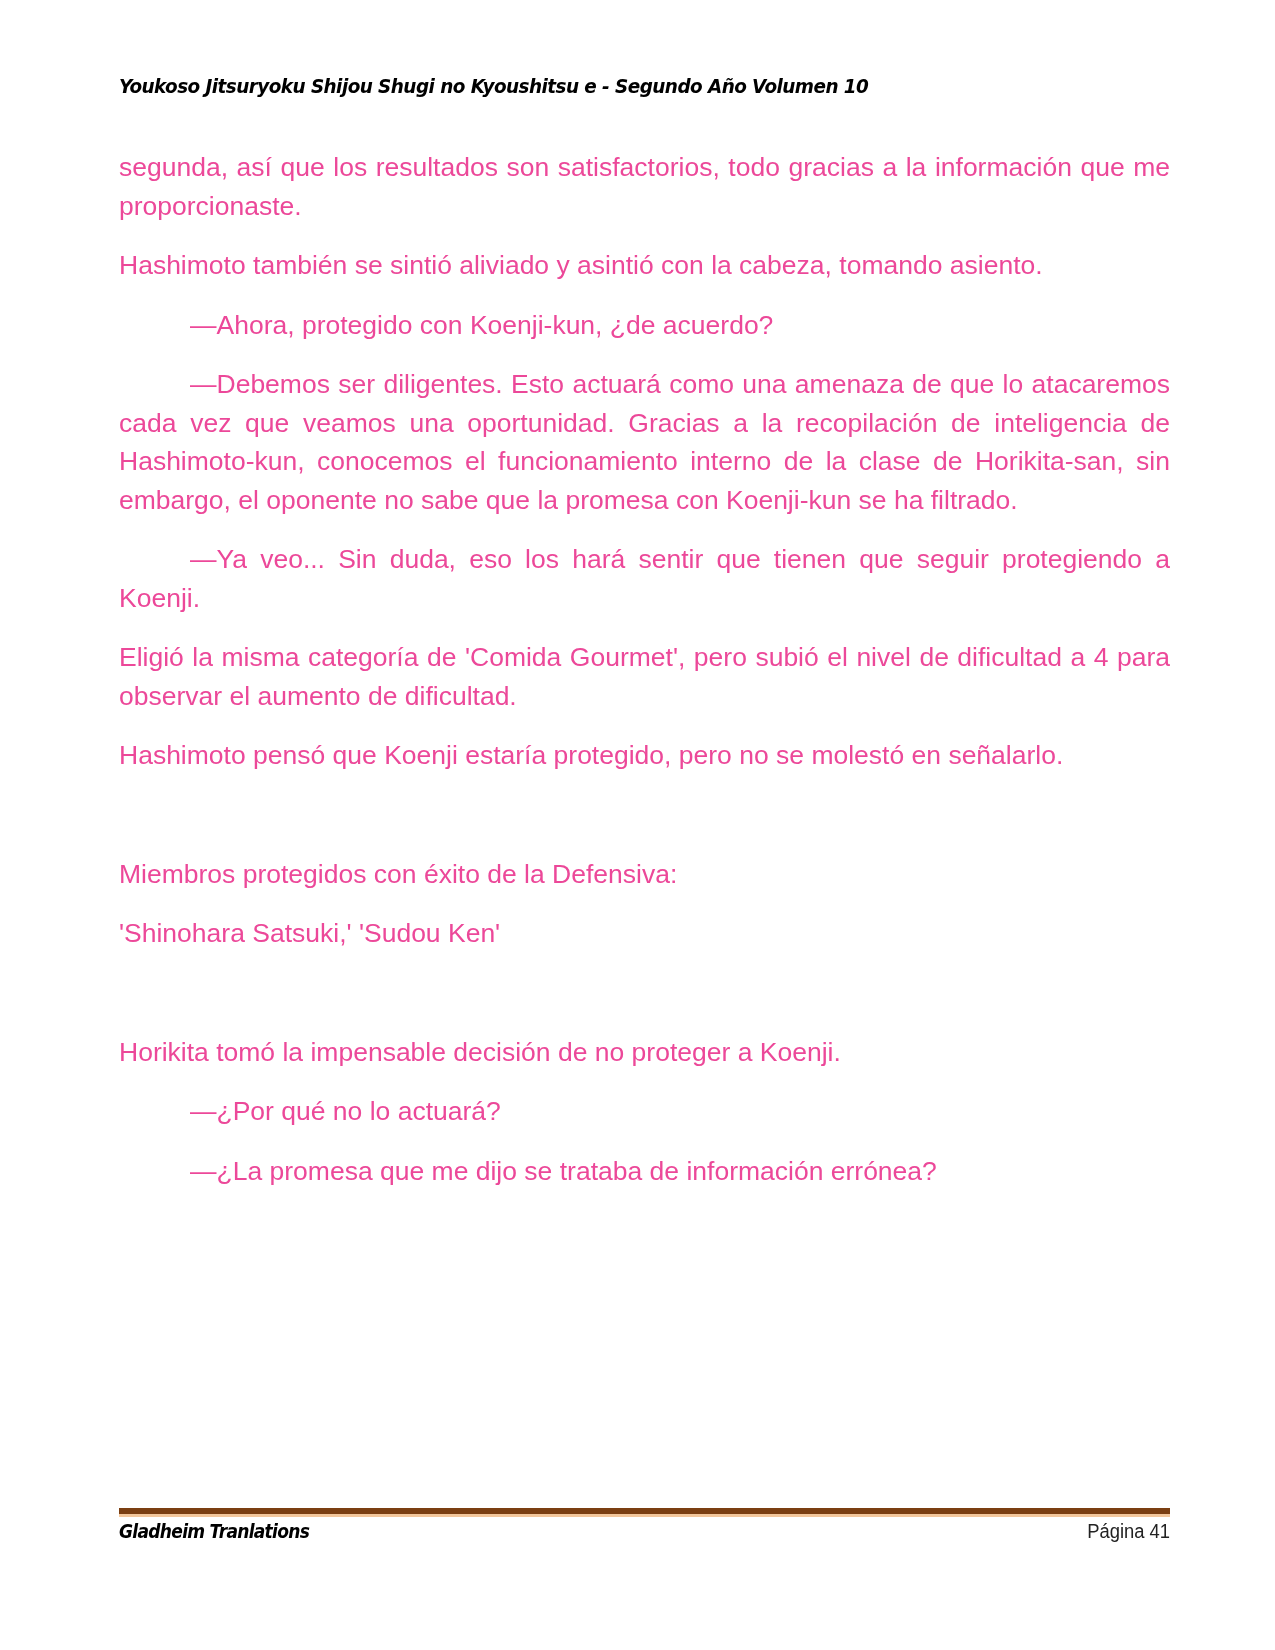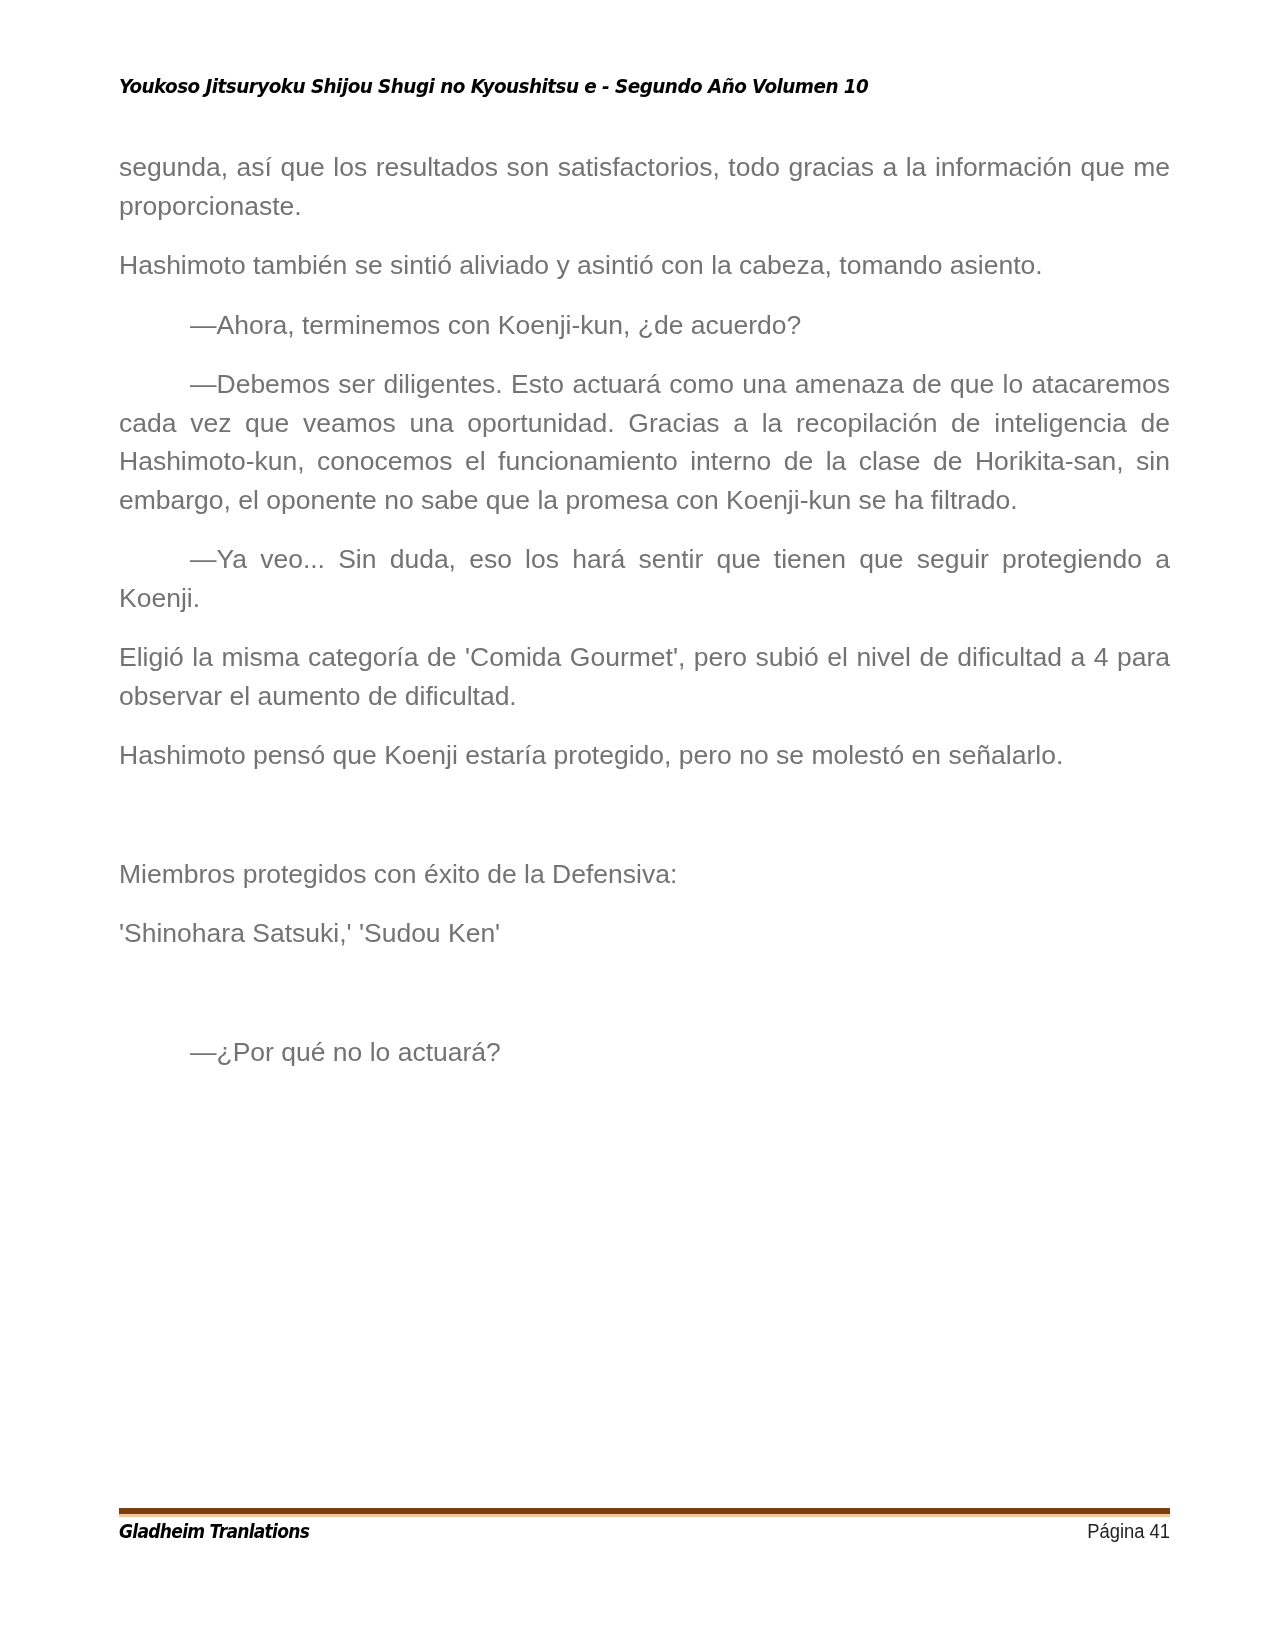--- a/index.html
+++ b/index.html
@@ -6,21 +6,21 @@
   body { width:1275px; height:1650px; position:relative; overflow:hidden; }
   .page { position:absolute; left:7px; top:0; width:1275px; height:1650px; background:#fff; }
   .header {
     position:absolute; left:112px; top:74px; width:1051px;
     font-family:"DejaVu Sans", sans-serif; font-weight:bold; font-style:italic;
     font-size:20px; color:#000; letter-spacing:-0.6px;
     transform:scaleX(0.92); transform-origin:left center; white-space:nowrap;
   }
   .body {
     position:absolute; left:112px; top:148px; width:1051px;
-    font-family:"Liberation Sans", sans-serif; font-size:26.5px; color:#737373;
+    font-family:"Liberation Sans", sans-serif; font-size:26.5px; color:#ec4899;
     line-height:38.5px;
   }
   .p { margin:0 0 21px 0; text-align:justify; }
   .p.indent { text-indent:71px; }
   .spacer { height:59px; }
   .spacer2 { height:59px; }
   .rule {
     position:absolute; left:112px; top:1508px; width:1051px; height:9px;
   }
   .rule .dark { position:absolute; left:0; top:0; width:100%; height:6px; background:#7b3f12; }
@@ -39,30 +39,32 @@
 </style>
 </head>
 <body>
 
 <div class="page">
   <div class="header">Youkoso Jitsuryoku Shijou Shugi no Kyoushitsu e - Segundo Año Volumen 10</div>
 
   <div class="body">
     <p class="p">segunda, así que los resultados son satisfactorios, todo gracias a la información que me proporcionaste.</p>
     <p class="p">Hashimoto también se sintió aliviado y asintió con la cabeza, tomando asiento.</p>
-    <p class="p indent">—Ahora, terminemos con Koenji-kun, ¿de acuerdo?</p>
+    <p class="p indent">—Ahora, protegido con Koenji-kun, ¿de acuerdo?</p>
     <p class="p indent">—Debemos ser diligentes. Esto actuará como una amenaza de que lo atacaremos cada vez que veamos una oportunidad. Gracias a la recopilación de inteligencia de Hashimoto-kun, conocemos el funcionamiento interno de la clase de Horikita-san, sin embargo, el oponente no sabe que la promesa con Koenji-kun se ha filtrado.</p>
     <p class="p indent">—Ya veo... Sin duda, eso los hará sentir que tienen que seguir protegiendo a Koenji.</p>
     <p class="p">Eligió la misma categoría de 'Comida Gourmet', pero subió el nivel de dificultad a 4 para observar el aumento de dificultad.</p>
     <p class="p">Hashimoto pensó que Koenji estaría protegido, pero no se molestó en señalarlo.</p>
     <div class="spacer"></div>
     <p class="p">Miembros protegidos con éxito de la Defensiva:</p>
     <p class="p">'Shinohara Satsuki,' 'Sudou Ken'</p>
     <div class="spacer2"></div>
+    <p class="p">Horikita tomó la impensable decisión de no proteger a Koenji.</p>
     <p class="p indent">—¿Por qué no lo actuará?</p>
+    <p class="p indent">—¿La promesa que me dijo se trataba de información errónea?</p>
   </div>
 
   <div class="rule">
     <div class="dark"></div>
     <div class="light"></div>
   </div>
   <div class="footer-left">Gladheim Tranlations</div>
   <div class="footer-right">Página 41</div>
 </div>
 

